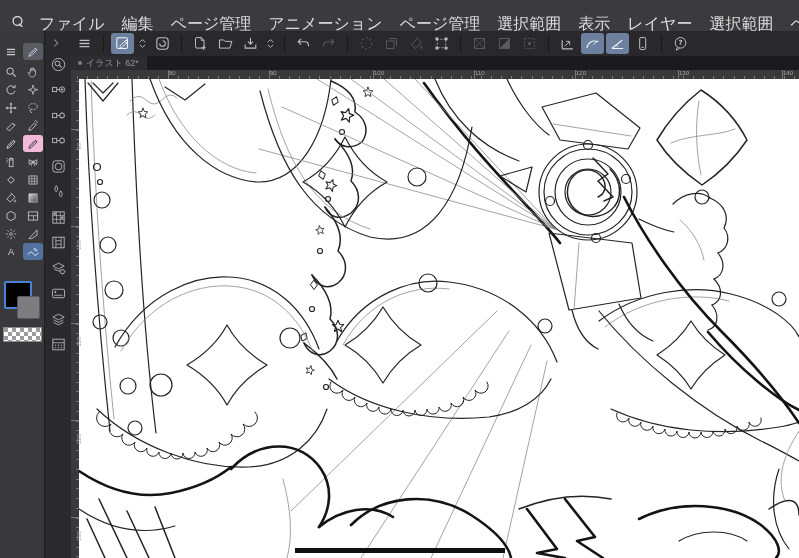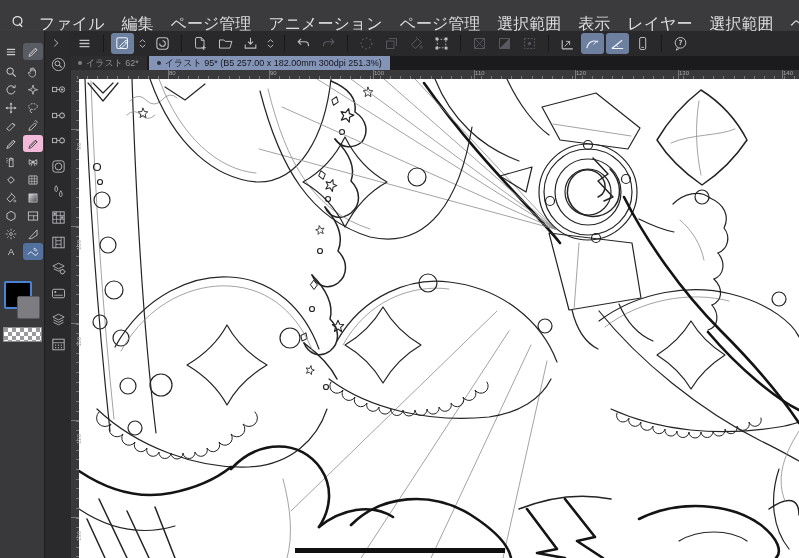--- a/index.html
+++ b/index.html
@@ -680,24 +680,20 @@
         <svg width="17" height="17" viewBox="0 0 24 24">
           <use href="#sym-matgrid"></use>
         </svg>
       </div>
     </div>
 
   <div id="tabbar">
       <div class="tab inactive">
         <span class="dot"></span>
         <span>イラスト 62*</span>
-      </div>
-      <div class="tab active">
-        <span class="dot"></span>
-        <span>イラスト 95* (B5 257.00 x 182.00mm 300dpi 251.3%)</span>
       </div>
     </div>
 
   <div id="corner"></div>
   <div id="hruler">
       <div class="htick" style="left: 7px; height: 3px;"></div>
       <div class="htick" style="left: 17.1px; height: 3px;"></div>
       <div class="htick" style="left: 27.2px; height: 3px;"></div>
       <div class="htick" style="left: 37.3px; height: 3px;"></div>
       <div class="htick" style="left: 47.4px; height: 3px;"></div>

